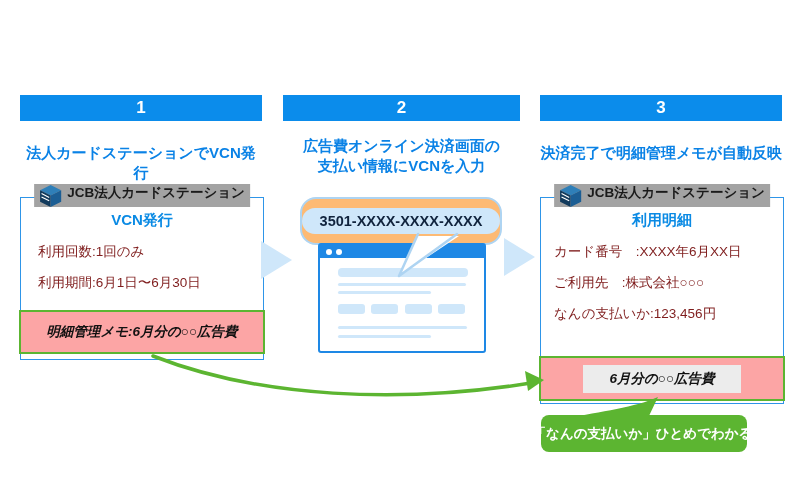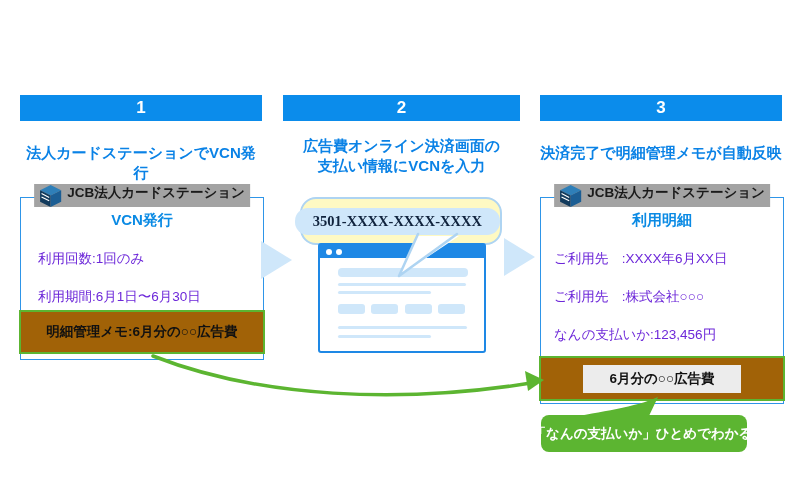--- a/index.html
+++ b/index.html
@@ -11,51 +11,51 @@
     font-weight:bold;font-size:17px;text-align:center;line-height:26px;}
   .num-1{left:20px;width:242px;}
   .num-2{left:283px;width:237px;}
   .num-3{left:540px;width:242px;}
 
   
   .step-title{position:absolute;color:#0a82e6;font-weight:bold;font-size:15px;
     text-align:center;line-height:20px;}
   .title-1{left:20px;width:242px;top:143px;}
   .title-2{left:283px;width:237px;top:136px;}
-  .title-3{left:540px;width:242px;top:143px;}
+  .title-3{left:540px;width:242px;top:143px;text-align:right;}
 
   
   .panel{position:absolute;border:1.5px solid #2e95e8;background:#fff;}
   .panel-1{left:20px;top:197px;width:242px;height:161px;}
   .panel-3{left:540px;top:197px;width:242px;height:205px;}
   .legend{position:absolute;top:-14px;left:50%;transform:translateX(-50%);
     background:#a3a3a3;padding:0 5px;display:flex;align-items:flex-start;gap:5px;
     font-weight:bold;font-size:13.5px;color:#1a1a1a;white-space:nowrap;}
   .panel-heading{margin-top:13px;text-align:center;color:#0a8ae4;font-weight:bold;font-size:15px;}
-  .panel-row{margin:20px 0 0 17px;font-size:13.5px;color:#6d28d9;font-weight:500;white-space:nowrap;}
+  .panel-row{margin:13px 0 0 17px;font-size:13.5px;color:#7f1d1d;font-weight:500;white-space:nowrap;}
   .panel-3 .panel-row{margin-left:13px;}
   .row-small{font-size:12.2px;letter-spacing:-0.2px;}
 
   
   .memo-box{position:absolute;left:-2px;right:-2px;bottom:5px;height:40px;
-    border:2.5px solid #5cb531;background:#a16207;display:flex;align-items:center;justify-content:center;
-    font-weight:bold;font-size:13.5px;color:#111;white-space:nowrap;}
+    border:2.5px solid #5cb531;background:#fca5a5;display:flex;align-items:center;justify-content:center;
+    font-weight:bold;font-size:13.5px;color:#111;white-space:nowrap;font-style:italic;}
   .memo-box-3{bottom:2px;height:41px;}
   .memo-tag{background:#ececec;padding:5px 26px;font-weight:bold;font-size:13.5px;color:#111;white-space:nowrap;}
 
   
   .flow-tri{position:absolute;width:0;height:0;border-top:19px solid transparent;
     border-bottom:19px solid transparent;border-left:31px solid #cfe7fa;}
   .tri-1{left:261px;top:241px;}
   .tri-2{left:504px;top:238px;}
 
   
   .vcn-bubble{position:absolute;left:300px;top:197px;width:198px;height:44px;
-    border:2px solid #aed4f2;border-radius:16px;background:#fef9c3;
-    display:flex;align-items:center;justify-content:flex-end;font-family:Liberation Serif, serif;}
+    border:2px solid #aed4f2;border-radius:16px;background:#fdba74;
+    display:flex;align-items:center;justify-content:center;}
   .vcn-pill{background:#cfe7fa;border-radius:13px;padding:5px 18px;
     font-weight:bold;font-size:14.5px;color:#10233d;white-space:nowrap;}
 
   
   .browser{position:absolute;left:318px;top:243px;width:164px;height:106px;
     border:2px solid #1e88e5;border-radius:3px;background:#fff;}
   .browser-bar{position:absolute;left:0;top:0;right:0;height:13px;background:#1e88e5;}
   .dot{position:absolute;top:3.5px;width:6px;height:6px;border-radius:50%;background:#fff;}
   .dot1{left:6px;} .dot2{left:16px;}
   .b-el{position:absolute;background:#cfe7fa;border-radius:2px;}
@@ -134,21 +134,21 @@
       <svg width="23" height="23" viewBox="0 0 24 24">
         <polygon points="12,1 23,6.5 12,12 1,6.5" fill="#2f7fb8"></polygon>
         <polygon points="1,6.5 12,12 12,24 1,18.5" fill="#123a5c"></polygon>
         <polygon points="23,6.5 12,12 12,24 23,18.5" fill="#1c5e94"></polygon>
         <line x1="2.5" y1="10" x2="10.5" y2="14" stroke="#fff" stroke-width="1.2"></line>
         <line x1="2.5" y1="13.5" x2="10.5" y2="17.5" stroke="#fff" stroke-width="1.2"></line>
       </svg>
       <span>JCB法人カードステーション</span>
     </div>
     <div class="panel-heading">利用明細</div>
-    <div class="panel-row">ご利用先　:XXXX年6月XX日</div>
+    <div class="panel-row">カード番号　:XXXX年6月XX日</div>
     <div class="panel-row">ご利用先　:株式会社○○○</div>
     <div class="panel-row">なんの支払いか:123,456円</div>
     <div class="memo-box memo-box-3">
       <span class="memo-tag">6月分の○○広告費</span>
     </div>
   </div>
 
   <div class="callout">
     <span>「なんの支払いか」ひとめでわかる</span>
     <svg width="20" height="24" viewBox="0 0 22 26">

